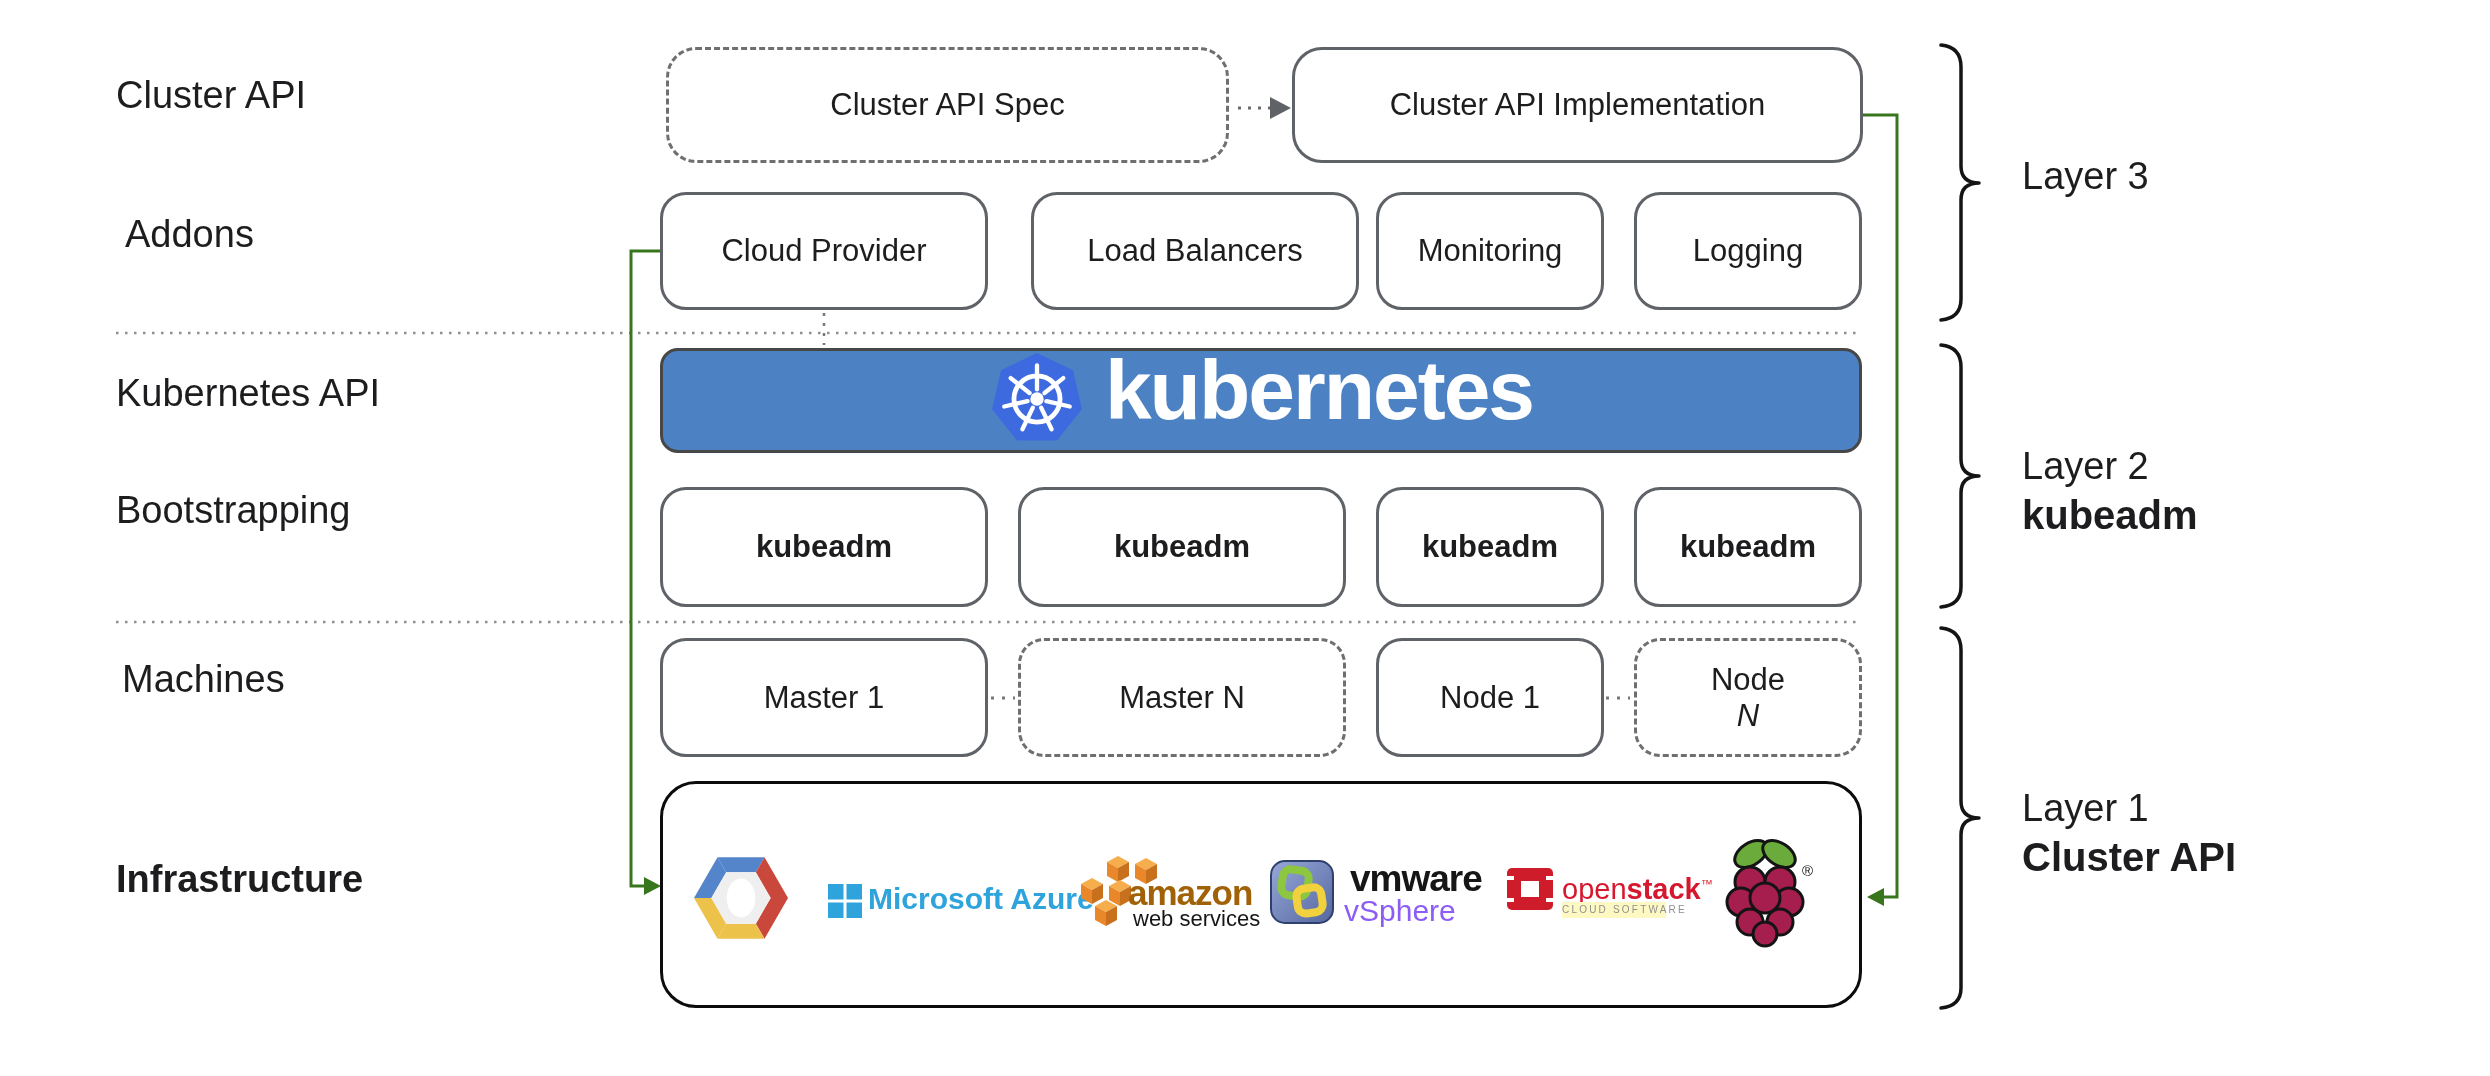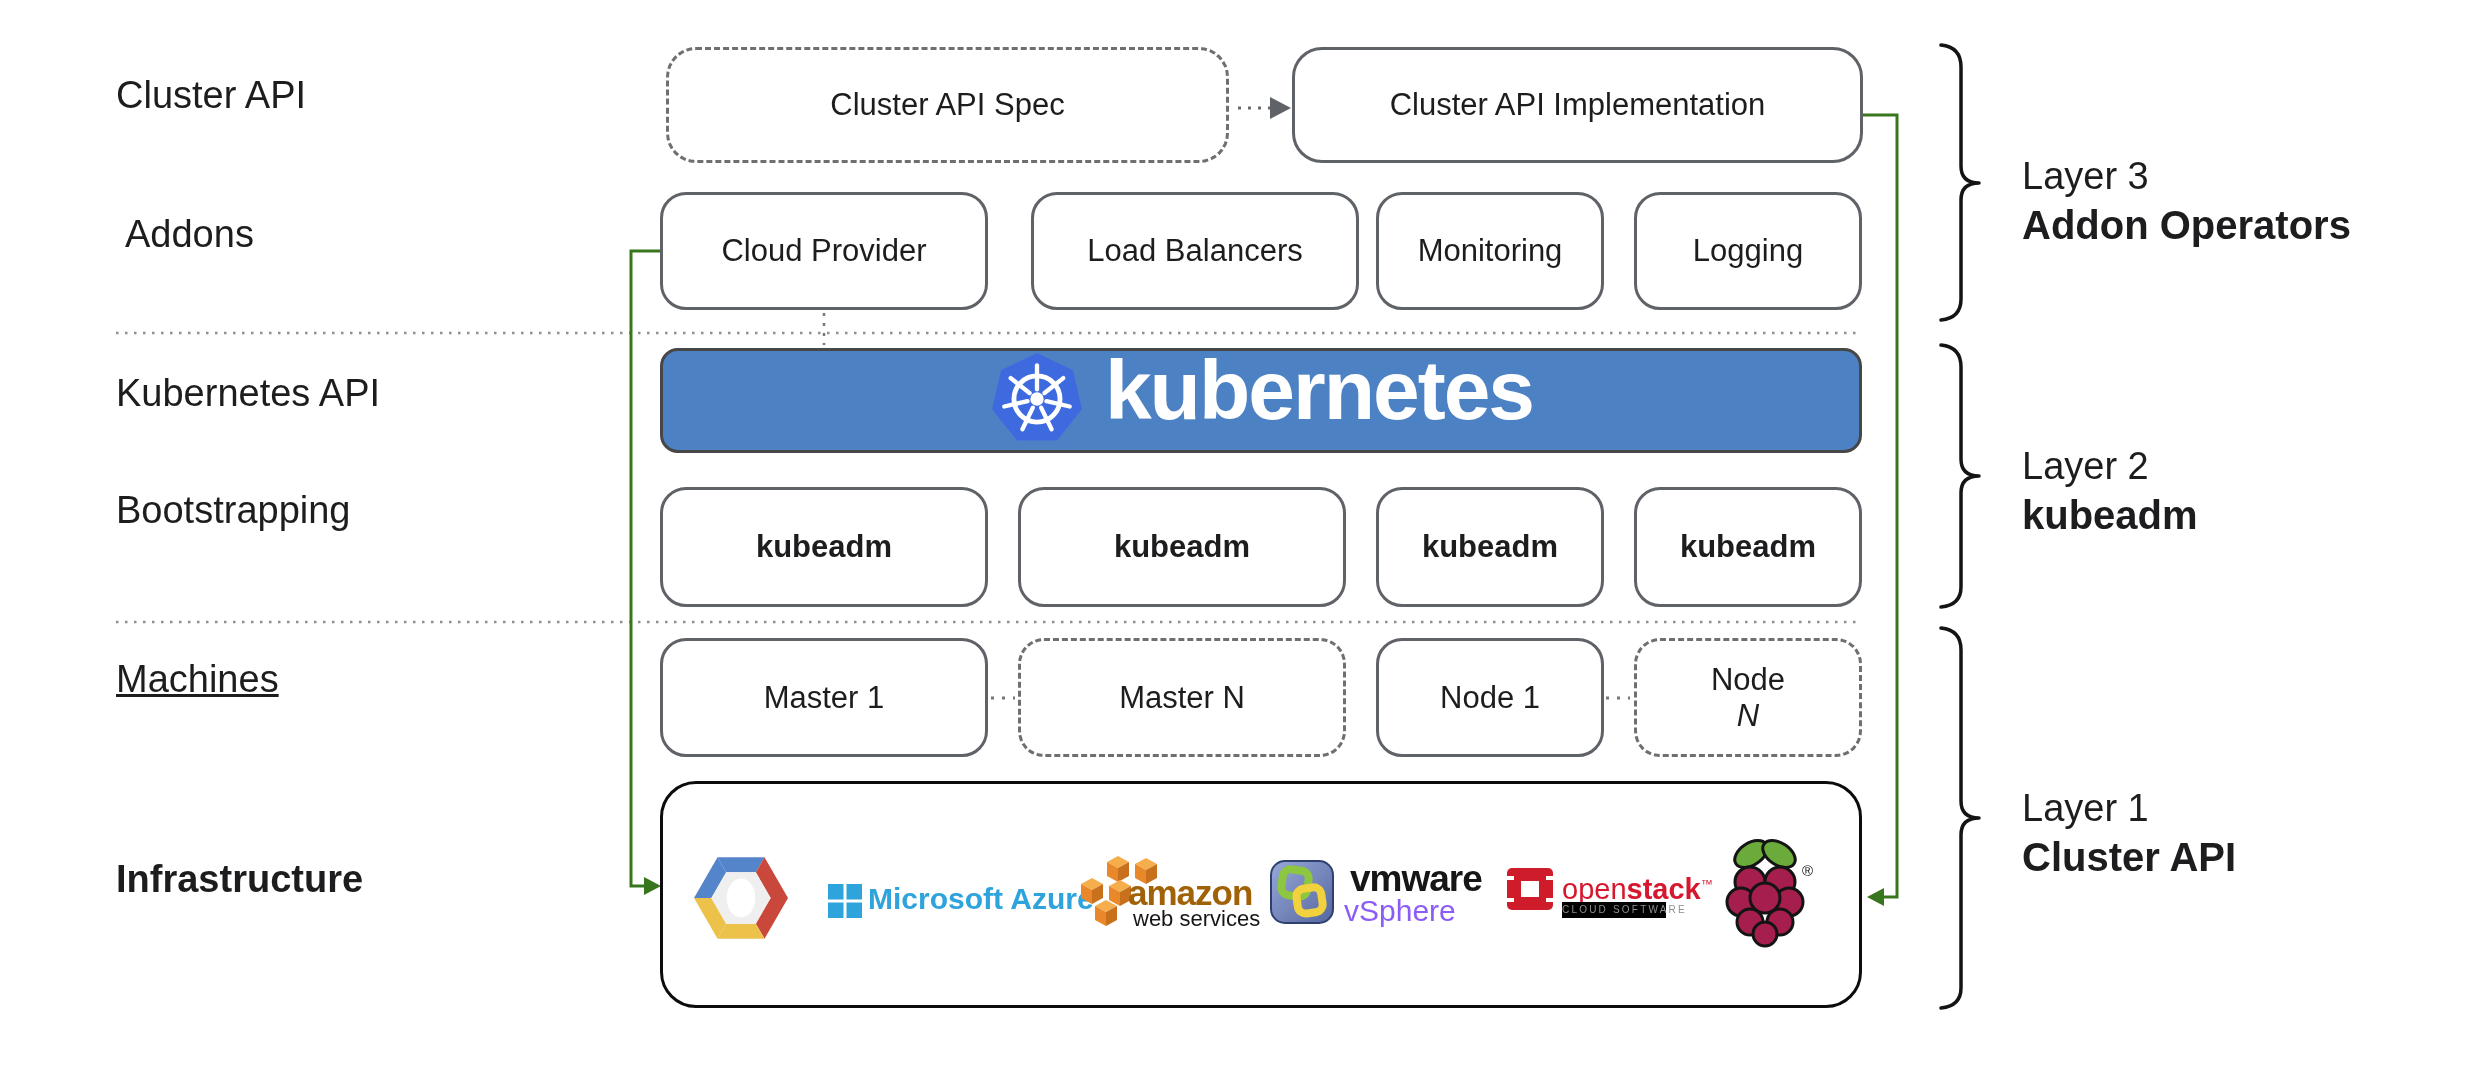--- a/index.html
+++ b/index.html
@@ -34,21 +34,21 @@
   .layer-title{display:block;font-size:38px;font-weight:400;line-height:49px;}
   .layer-subtitle{display:block;font-size:40px;font-weight:700;line-height:49px;}
   .azure-text{font-size:30px;font-weight:600;color:#2fa3dc;white-space:nowrap;}
   .aws-amazon{font-size:35px;font-weight:700;color:#a16207;letter-spacing:-1px;line-height:34px;white-space:nowrap;}
   .aws-web{font-size:22px;font-weight:400;color:#161616;line-height:22px;white-space:nowrap;}
   .vmware-text{font-size:37px;font-weight:700;color:#161616;letter-spacing:-1px;line-height:34px;white-space:nowrap;margin-left:8px;}
   .vsphere-text{font-size:30px;font-weight:400;color:#8b5cf6;line-height:30px;white-space:nowrap;}
   .os-word{font-size:29px;line-height:28px;color:#d6182e;white-space:nowrap;}
   .os-word .os-bold{font-weight:700;}
   .os-tag{
-    width:104px;height:16px;background:#000000;color:#8f8f8f;
+    width:104px;height:16px;background:#fef9c3;color:#8f8f8f;
     font-size:10px;letter-spacing:2.2px;text-align:center;line-height:16px;white-space:nowrap;
   }
   svg{display:block;}
 </style>
 </head>
 <body>
 
 <div id="canvas">
 
   <svg class="abs" style="left:0;top:0;" width="2490" height="1076" viewBox="0 0 2490 1076">
@@ -72,21 +72,21 @@
 
     <path stroke="#141414" stroke-width="3.5" fill="none" stroke-linecap="round" stroke-linejoin="round" d="M1941,45 Q1961,47 1961,67 L1961,166 Q1961,183 1979,183 Q1961,183 1961,200 L1961,299 Q1961,318 1941,320"></path>
     <path stroke="#141414" stroke-width="3.5" fill="none" stroke-linecap="round" stroke-linejoin="round" d="M1941,345 Q1961,347 1961,367 L1961,459 Q1961,476 1979,476 Q1961,476 1961,493 L1961,587 Q1961,605 1941,607"></path>
     <path stroke="#141414" stroke-width="3.5" fill="none" stroke-linecap="round" stroke-linejoin="round" d="M1941,628 Q1961,630 1961,650 L1961,801 Q1961,818 1979,818 Q1961,818 1961,835 L1961,988 Q1961,1006 1941,1008"></path>
   </svg>
 
   <div class="abs row-label" style="left:116px;top:71px;">Cluster API</div>
   <div class="abs row-label" style="left:125px;top:210px;">Addons</div>
   <div class="abs row-label" style="left:116px;top:369px;">Kubernetes API</div>
   <div class="abs row-label" style="left:116px;top:486px;">Bootstrapping</div>
-  <div class="abs row-label" style="left:116px;top:655px;text-decoration:underline;">Machines</div>
+  <div class="abs row-label" style="left:122px;top:655px;">Machines</div>
   <div class="abs row-label" style="left:116px;top:855px;font-weight:bold;">Infrastructure</div>
 
   <div class="box dashed" style="left:666px;top:47px;width:563px;height:116px;border-radius:30px;">Cluster API Spec</div>
   <div class="box" style="left:1292px;top:47px;width:571px;height:116px;border-radius:30px;">Cluster API Implementation</div>
 
   <div class="box" style="left:660px;top:192px;width:328px;height:118px;">Cloud Provider</div>
   <div class="box" style="left:1018px;top:192px;width:328px;height:118px;margin-left:13px;">Load Balancers</div>
   <div class="box" style="left:1376px;top:192px;width:228px;height:118px;">Monitoring</div>
   <div class="box" style="left:1634px;top:192px;width:228px;height:118px;">Logging</div>
 
@@ -213,21 +213,20 @@
       <circle cx="45" cy="66" r="15"></circle>
       <circle cx="30" cy="90" r="13"></circle>
       <circle cx="60" cy="90" r="13"></circle>
       <circle cx="45" cy="102" r="12"></circle>
     </g>
     <text x="82" y="44" font-size="15" fill="#141414">®</text>
   </svg>
 
   <div class="layer-label" style="top:152px;">
     <span class="layer-title">Layer 3</span>
-    <span class="layer-subtitle">Addon Operators</span>
   </div>
   <div class="layer-label" style="top:442px;">
     <span class="layer-title">Layer 2</span>
     <span class="layer-subtitle">kubeadm</span>
   </div>
   <div class="layer-label" style="top:784px;">
     <span class="layer-title">Layer 1</span>
     <span class="layer-subtitle">Cluster API</span>
   </div>
 

